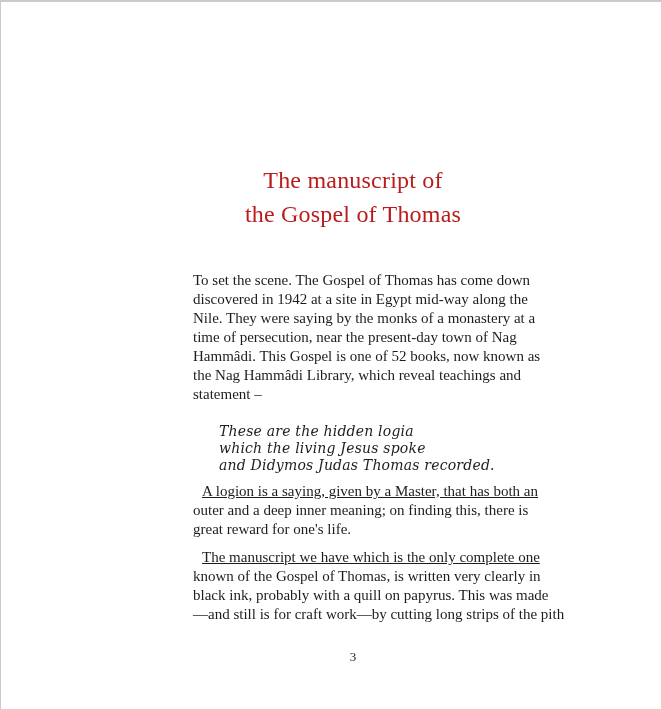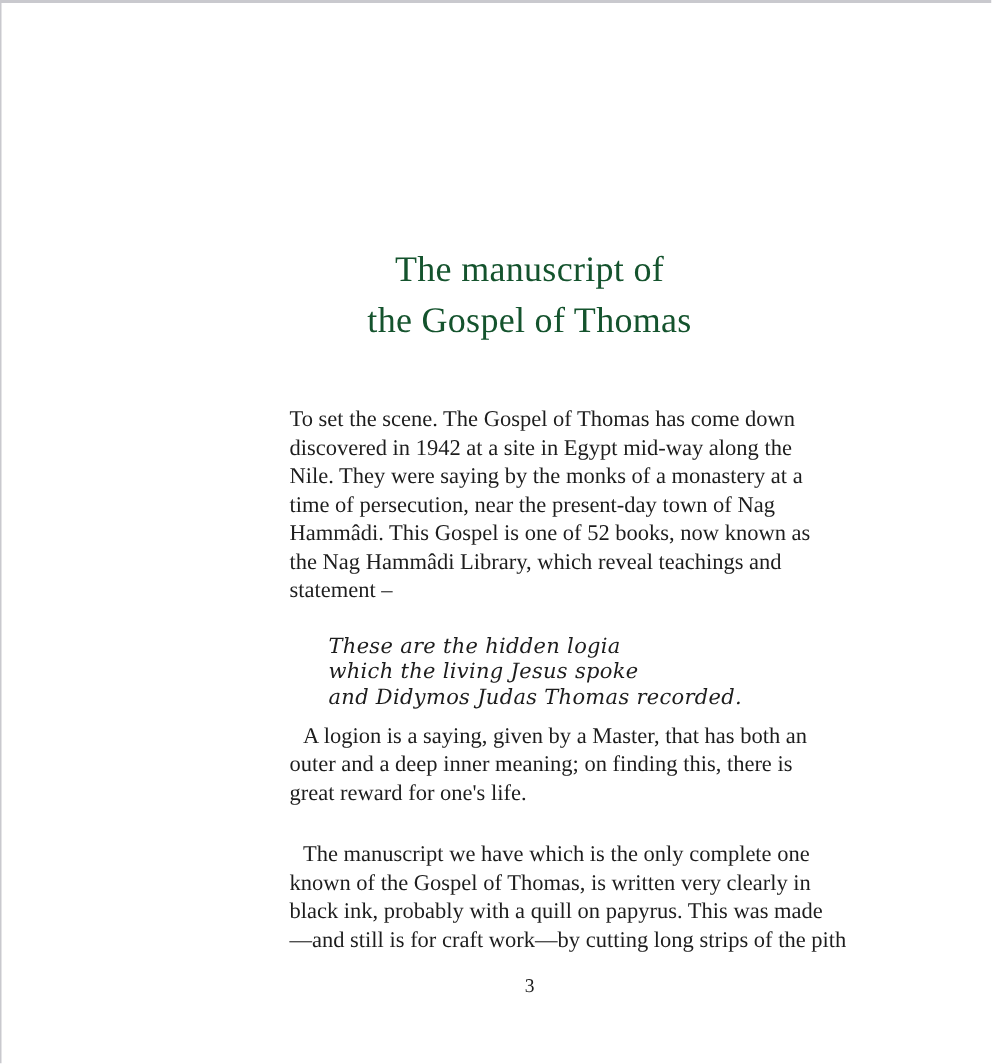--- a/index.html
+++ b/index.html
@@ -19,48 +19,48 @@
     position: absolute;
     top: 161px;
     left: 192px;
     width: 320px;
     margin: 0;
     text-align: center;
     font-size: 24px;
     font-weight: normal;
     line-height: 34px;
     letter-spacing: 0.2px;
-    color: #14532d;
+    color: #b91c1c;
   }
   .title-line { display: block; }
   .body-text {
     position: absolute;
     left: 192px;
     top: 269px;
     width: 320px;
   }
   .para { margin: 0; }
   .para.quote {
     margin-top: 19px;
     padding-left: 26px;
   }
   .para.body-2 { margin-top: 8px; }
-  .para.body-3 { margin-top: 22px; }
+  .para.body-3 { margin-top: 9px; }
   .line {
     font-size: 15px;
     line-height: 19px;
     white-space: nowrap;
     text-align: justify;
     text-align-last: justify;
   }
   .line.last {
     text-align: left;
     text-align-last: left;
   }
-  .line.indent { text-indent: 9px; }
+  .line.indent { text-indent: 9px; text-decoration: underline; }
   .quote .line {
     font-size: 14px;
     line-height: 17px;
     font-style: italic;
     font-family: "DejaVu Serif", serif;
     letter-spacing: 0.2px;
     text-align: left;
     text-align-last: left;
   }
   .page-number {

